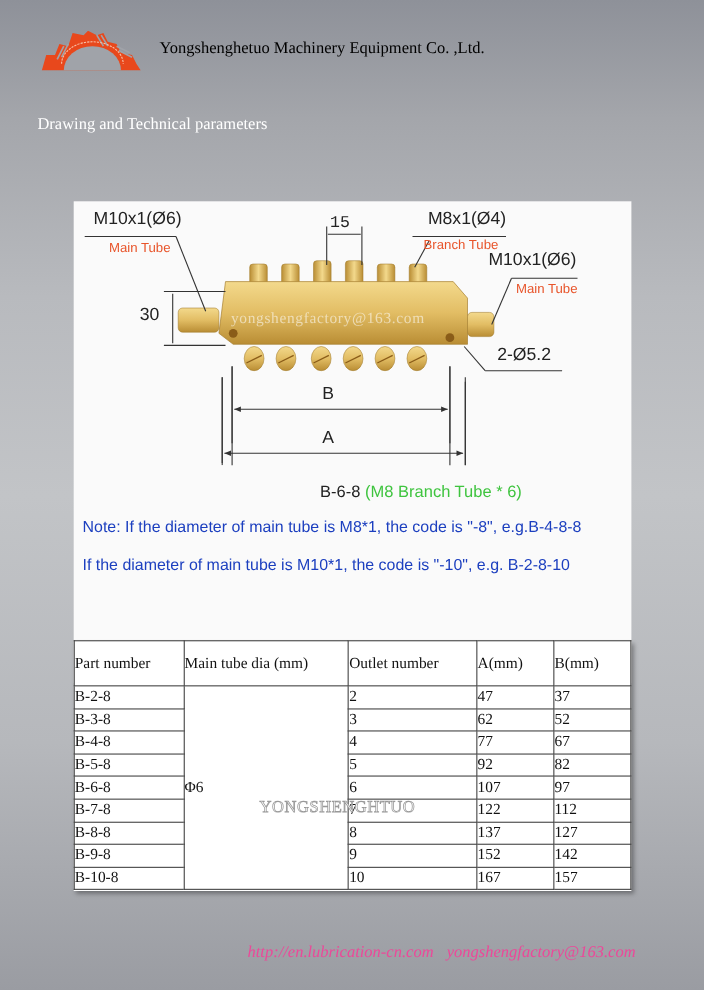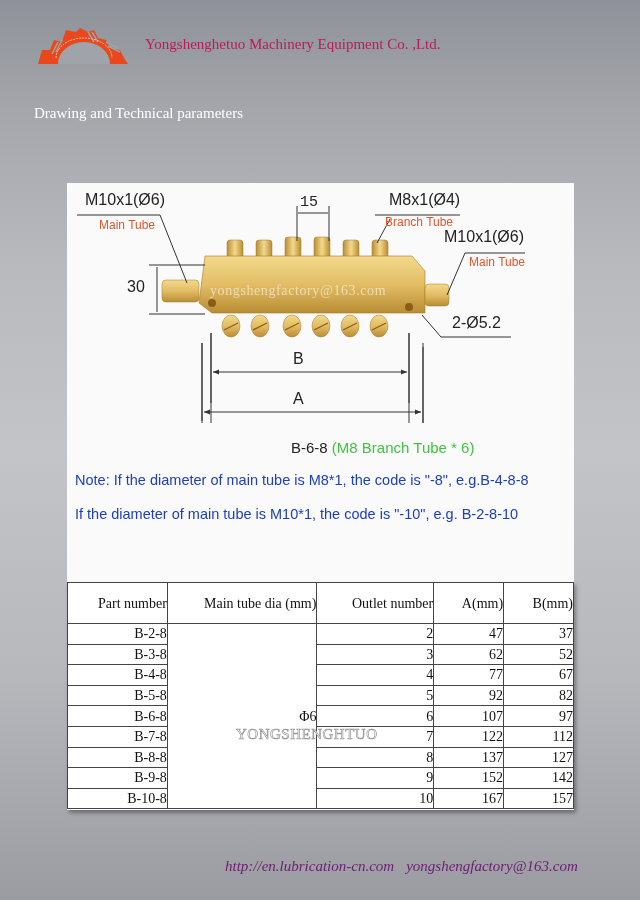--- a/index.html
+++ b/index.html
@@ -2,37 +2,37 @@
 <html><head>
 <meta charset="utf-8">
 <style>
   html, body { margin:0; padding:0; }
   body {
     width:640px; height:900px; overflow:hidden; position:relative;
     background: linear-gradient(180deg, #8e9199 0%, #a4a6ab 12%, #b8babe 30%, #c2c4c7 50%, #b6b8bc 75%, #9a9ca2 100%);
     font-family: "Liberation Serif", serif;
   }
   .logo { position:absolute; left:36px; top:28px; width:94px; height:36px; }
-  .company { position:absolute; left:145px; top:36px; color:#be185d; font-size:15px; font-family:"Liberation Serif", serif; }
+  .company { position:absolute; left:145px; top:36px; color:#000000; font-size:15px; font-family:"Liberation Serif", serif; }
   .section-title { position:absolute; left:34px; top:105px; color:#fff; font-size:15px; font-family:"Liberation Serif", serif; }
 
   .drawing { position:absolute; left:67px; top:183px; width:507px; height:438px; background:#fafafa; }
   .dlbl { position:absolute; font-family:"Liberation Sans", sans-serif; color:#222; white-space:nowrap; }
   .dred { position:absolute; font-family:"Liberation Sans", sans-serif; color:#e8542a; font-size:12px; white-space:nowrap; }
   .code { position:absolute; left:224px; top:256px; font-family:"Liberation Sans", sans-serif; font-size:15px; color:#222; }
   .code .green { color:#3fc43f; }
   .note { position:absolute; left:8px; font-family:"Liberation Sans", sans-serif; font-size:14.5px; color:#1c3fbf; white-space:nowrap; }
 
   .table-wrap { position:absolute; left:67px; top:582px; width:507px; height:228px; background:#fff; box-shadow: 2px 3px 4px rgba(0,0,0,0.35); }
   table { border-collapse:collapse; width:507px; font-family:"Liberation Serif", serif; font-size:14px; color:#111; }
-  th, td { border:1px solid #444; text-align:right; padding:0; }
+  th, td { border:1px solid #444; text-align:left; padding:0; }
   th { font-weight:normal; height:40px; line-height:17px; }
   td { height:19.6px; line-height:19px; }
   .watermark { position:absolute; left:236px; top:726px; font-family:"Liberation Serif", serif; font-size:15px; color:#fff; -webkit-text-stroke:0.7px #999; letter-spacing:0.5px; }
-  .footer { position:absolute; left:225px; top:858px; color:#701a75; font-size:15px; font-style:italic; font-family:"Liberation Serif", serif; white-space:nowrap;text-align:right; }
+  .footer { position:absolute; left:225px; top:858px; color:#ec4899; font-size:15px; font-style:italic; font-family:"Liberation Serif", serif; white-space:nowrap;text-align:right; }
   .footer span { margin-right:12px; }
 </style>
 </head>
 <body>
 
 <svg class="logo" viewBox="0 0 94 36">
   <g fill="#e8481c">
     <path d="M2 36 L6 22 L14 22 L18 12 L26 14 L30 2 L40 4 L44 0 L52 4 L58 2 L62 10 L70 12 L74 20 L84 22 L88 30 L92 36 Z"></path>
   </g>
   <g stroke="#a0a3a9" stroke-width="1.5">

